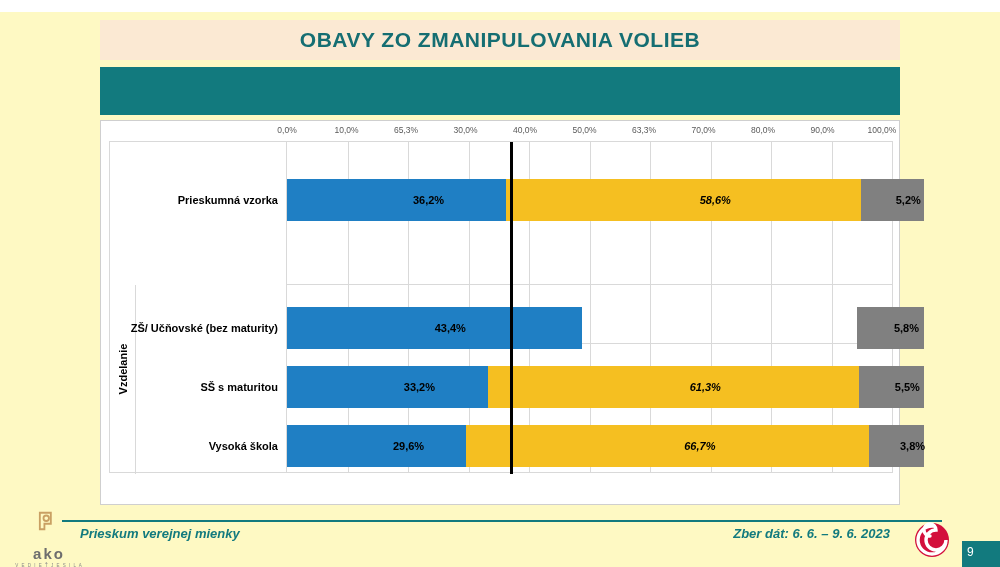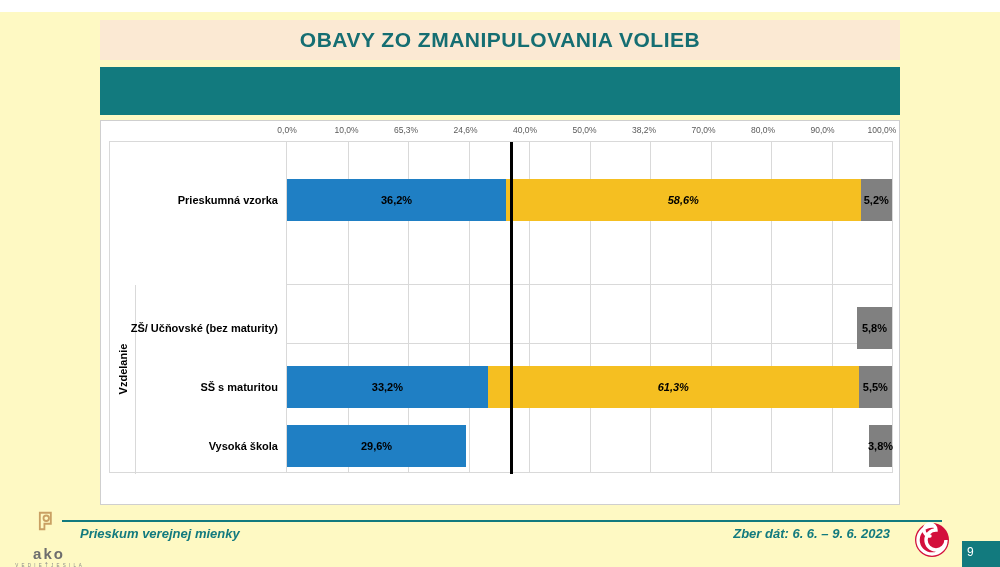--- a/index.html
+++ b/index.html
@@ -159,20 +159,21 @@
   }
   .seg {
     position: absolute;
     top: 0; bottom: 0;
     display: flex;
     align-items: center;
     justify-content: center;
     font-size: 11px;
     font-weight: bold;
     color: #000;
+    padding-left: 32px;
   }
   .seg.ano { background: #1f7fc4; }
   .seg.nie { background: #f5bf21; font-style: italic; }
   .seg.nev { background: #808080; }
   .legend {
     position: absolute;
     left: 0; right: 0; bottom: 6px;
     display: flex;
     align-items: center;
     justify-content: center;
@@ -264,24 +265,24 @@
 
   <div class="subtitle-band">
   </div>
 
   <div class="chart-panel">
 
     <div class="axis-labels">
       <span style="left:0%">0,0%</span>
       <span style="left:10%">10,0%</span>
       <span style="left:20%">65,3%</span>
-      <span style="left:30%">24,6%</span>
+      <span style="left:30%">30,0%</span>
       <span style="left:40%">40,0%</span>
       <span style="left:50%">50,0%</span>
-      <span style="left:60%">38,2%</span>
+      <span style="left:60%">63,3%</span>
       <span style="left:70%">70,0%</span>
       <span style="left:80%">80,0%</span>
       <span style="left:90%">90,0%</span>
       <span style="left:100%">100,0%</span>
     </div>
 
     <div class="plot">
 
       <div class="cat-col">
         <div class="group-axis">
@@ -310,31 +311,33 @@
 
         <div class="midline" style="left:36.8%"></div>
 
         <div class="bar-row" style="top:37px">
           <div class="seg ano" style="left:0%;width:36.2%">36,2%</div>
           <div class="seg nie" style="left:36.2%;width:58.6%">58,6%</div>
           <div class="seg nev" style="left:94.8%;width:5.2%">5,2%</div>
         </div>
 
         <div class="bar-row" style="top:165px">
+          <div class="seg ano" style="left:0%;width:43.4%">43,4%</div>
           <div class="seg nev" style="left:94.2%;width:5.8%">5,8%</div>
         </div>
 
         <div class="bar-row" style="top:224px">
           <div class="seg ano" style="left:0%;width:33.2%">33,2%</div>
           <div class="seg nie" style="left:33.2%;width:61.3%">61,3%</div>
           <div class="seg nev" style="left:94.5%;width:5.5%">5,5%</div>
         </div>
 
         <div class="bar-row" style="top:283px">
           <div class="seg ano" style="left:0%;width:29.6%">29,6%</div>
+          <div class="seg nie" style="left:29.6%;width:66.7%">66,7%</div>
           <div class="seg nev" style="left:96.2%;width:3.8%">3,8%</div>
         </div>
       </div>
     </div>
 
   </div>
 
   <div class="footer-rule"></div>
   <div class="footer-text">Prieskum verejnej mienky</div>
   <div class="footer-date">Zber dát: 6. 6. – 9. 6. 2023</div>

